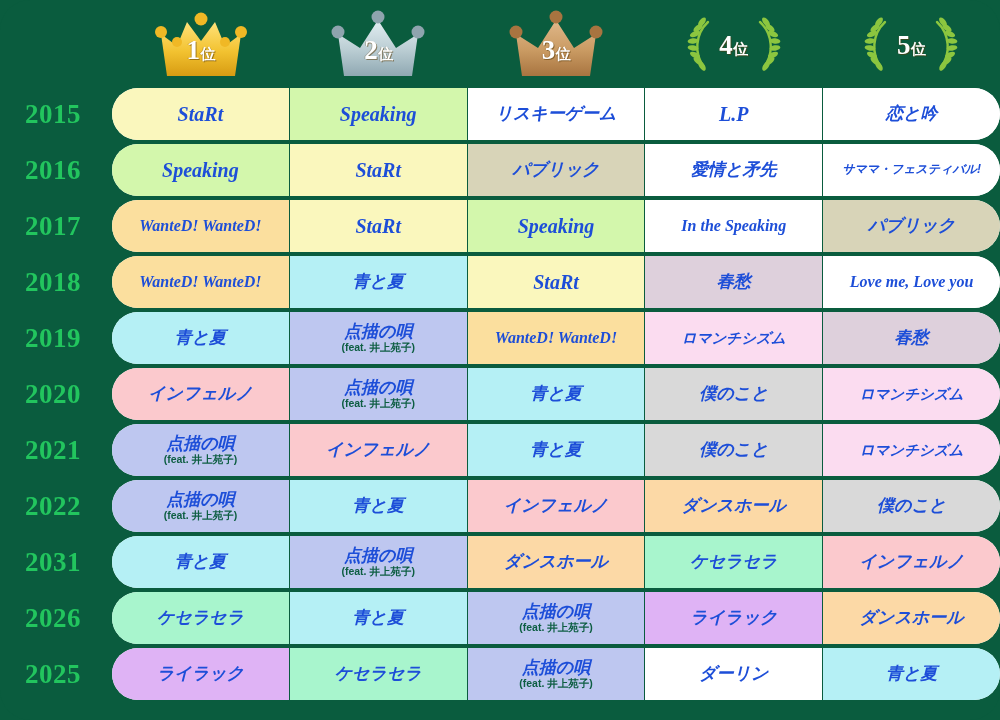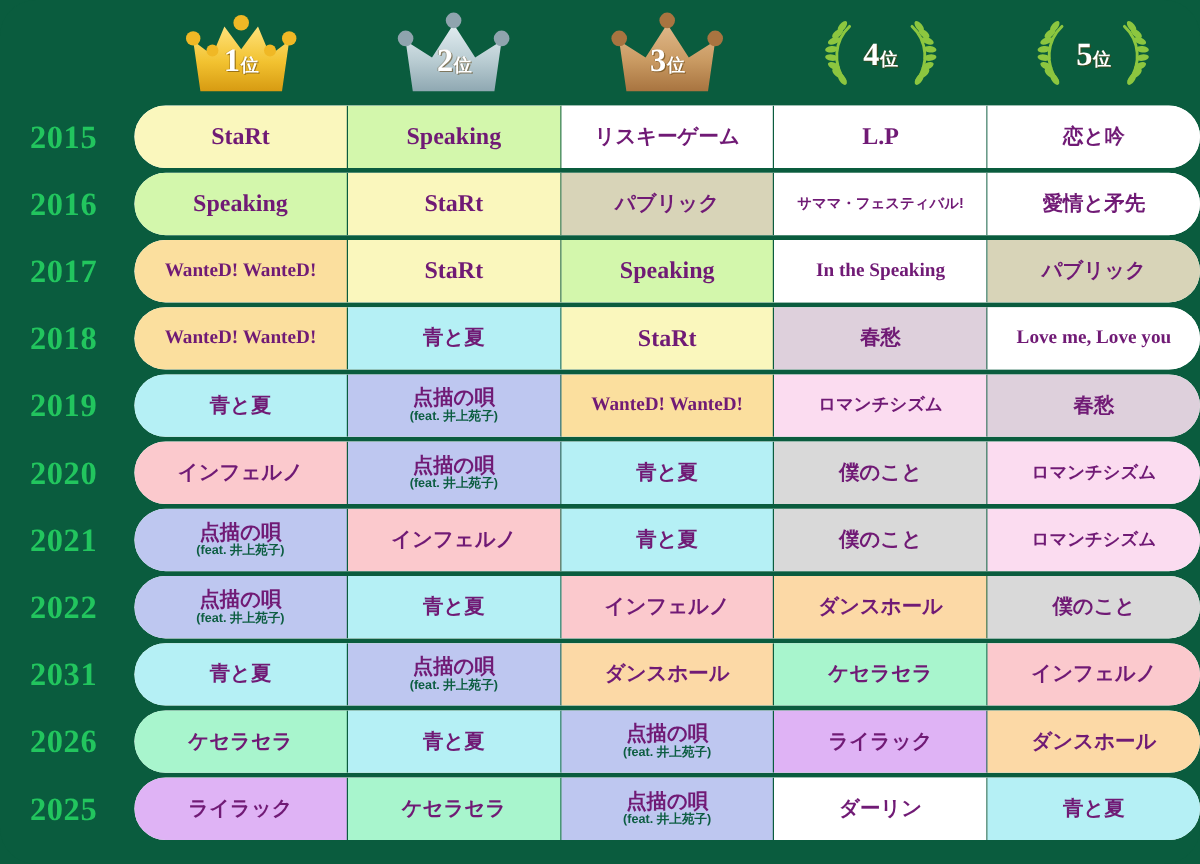--- a/index.html
+++ b/index.html
@@ -121,26 +121,27 @@
     flex-direction: column;
     align-items: center;
     justify-content: center;
     border-right: 1.5px solid #0a5c3e;
     box-sizing: border-box;
     padding: 0 3px;
     overflow: hidden;
   }
   .cell:last-child { border-right: none; }
   .cell-title {
-    color: #701a75;
+    color: #1d4ed8;
     font-family: "Liberation Sans", "DejaVu Sans", sans-serif;
     font-weight: bold;
     font-size: 17px;
     line-height: 1.12;
     white-space: nowrap;
+    font-style: italic;
   }
   .cell-title.small  { font-size: 14.5px; }
   .cell-title.xsmall { font-size: 12px; }
   .cell-sub {
     color: #0d5e42;
     font-family: "Liberation Sans", "DejaVu Sans", sans-serif;
     font-weight: bold;
     font-size: 10.5px;
     line-height: 1.1;
     text-align: center;
@@ -303,24 +304,24 @@
           <div class="cell" style="background: rgb(211, 247, 172);">
             <div class="cell-title serif">Speaking</div>
           </div>
           <div class="cell" style="background: rgb(250, 247, 189);">
             <div class="cell-title serif">StaRt</div>
           </div>
           <div class="cell" style="background: rgb(216, 212, 184);">
             <div class="cell-title">パブリック</div>
           </div>
           <div class="cell" style="background: rgb(255, 255, 255);">
+            <div class="cell-title">愛情と矛先</div>
+          </div>
+          <div class="cell" style="background: rgb(255, 255, 255);">
             <div class="cell-title xsmall">サママ・フェスティバル!</div>
-          </div>
-          <div class="cell" style="background: rgb(255, 255, 255);">
-            <div class="cell-title">愛情と矛先</div>
           </div>
         </div>
       </div>
       <div class="year-row">
         <div class="year-label">2017</div>
         <div class="row-strip">
           <div class="cell" style="background: rgb(251, 223, 158);">
             <div class="cell-title serif small">WanteD! WanteD!</div>
           </div>
           <div class="cell" style="background: rgb(250, 247, 189);">

